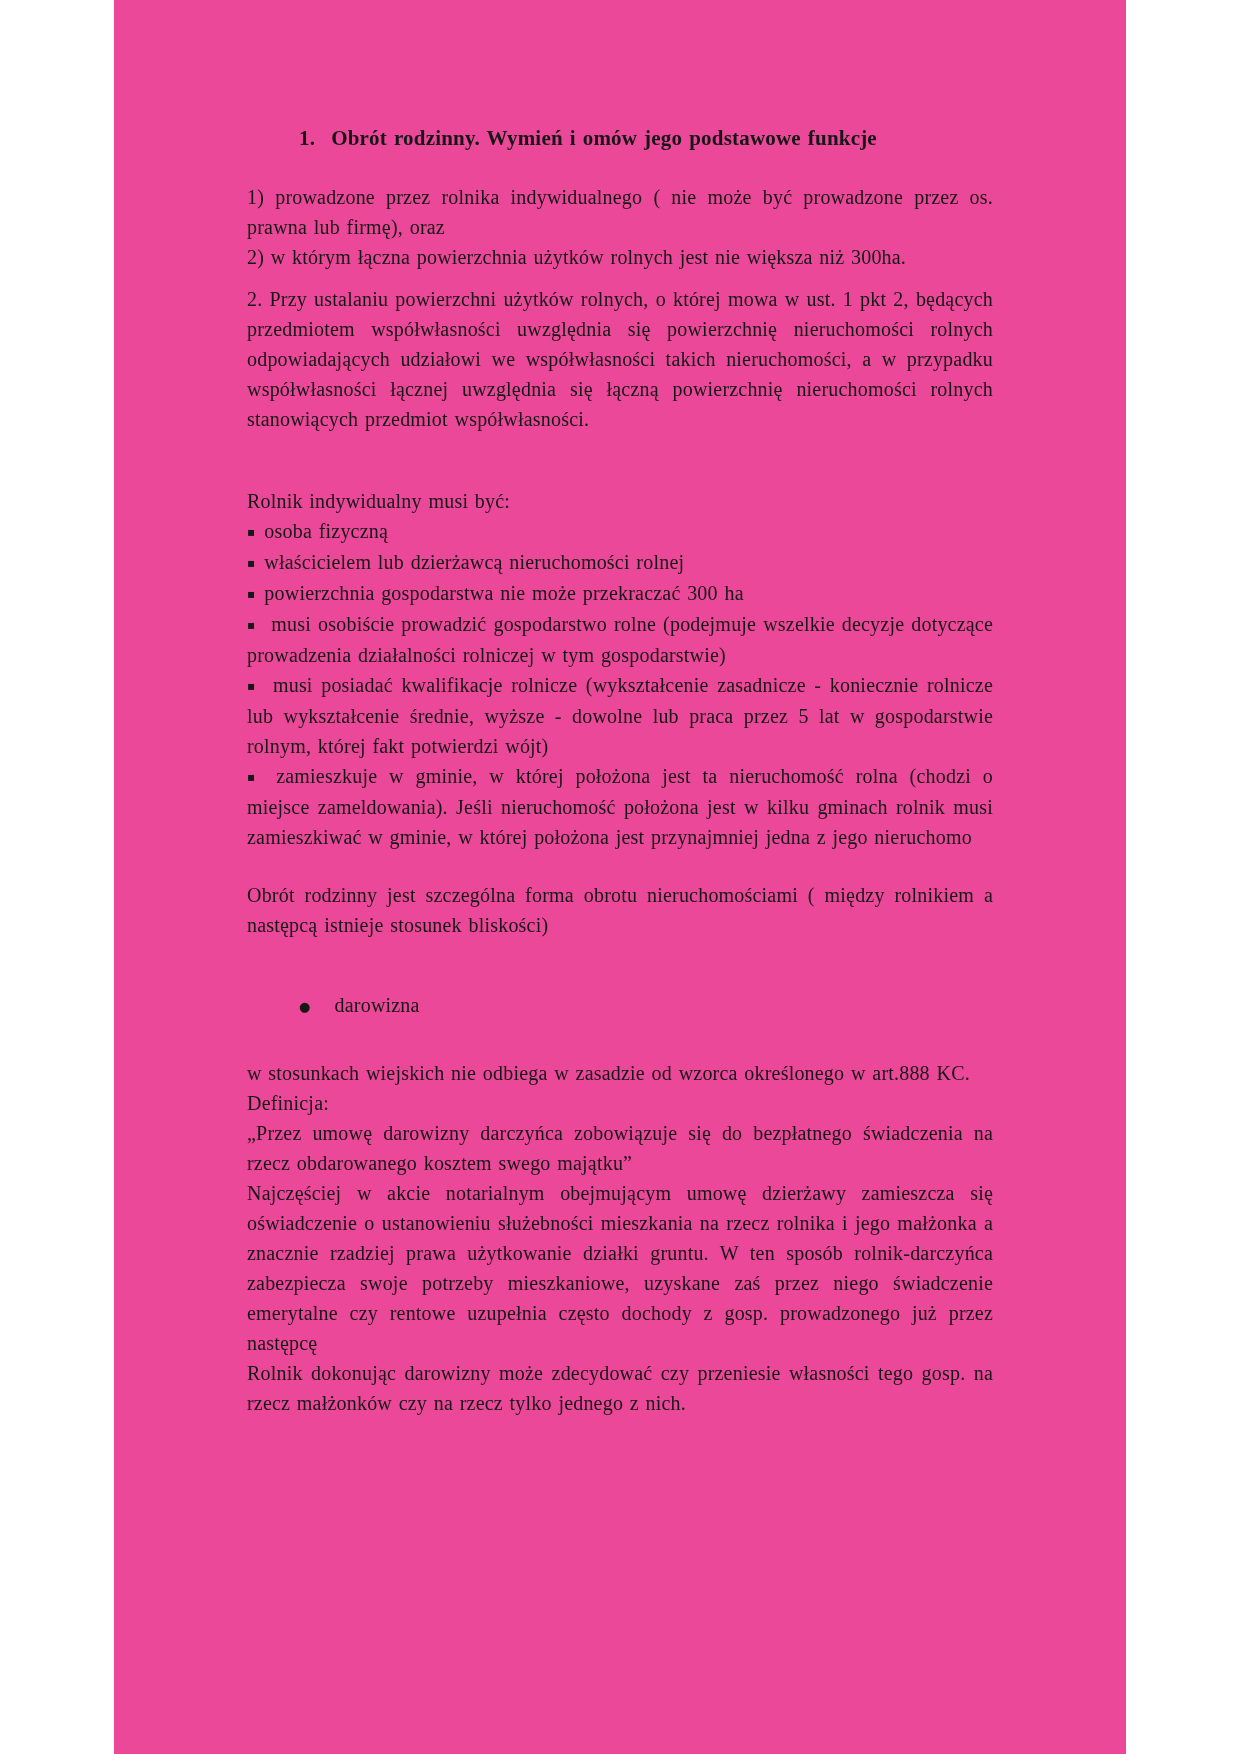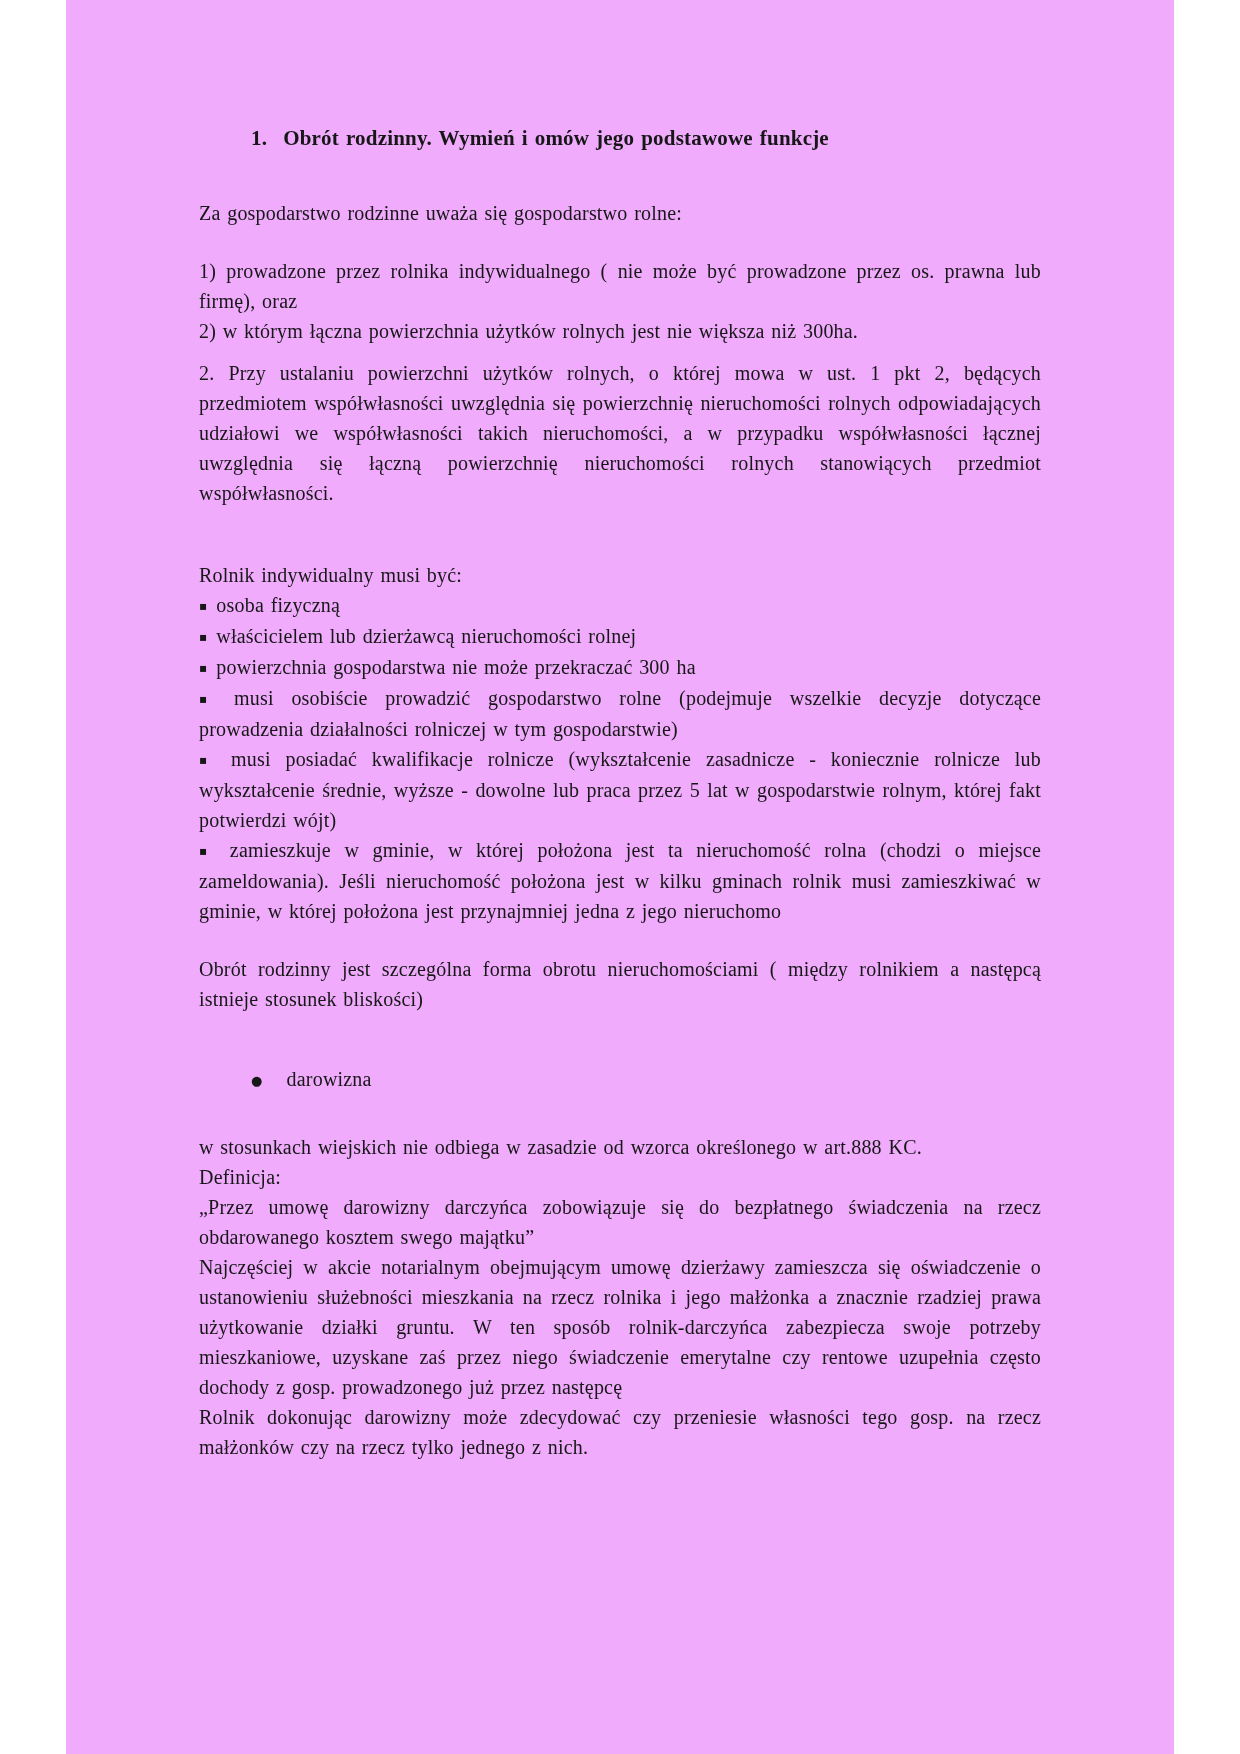--- a/index.html
+++ b/index.html
@@ -2,24 +2,24 @@
 <html lang="pl"><head>
 <meta charset="utf-8">
 <style>
   html, body {
     margin: 0;
     padding: 0;
     background: #ffffff;
   }
   .page {
     position: relative;
-    width: 1108px;
+    width: 1012px;
     height: 1754px;
     margin: 0 auto;
-    background: #f0abfc;
+    background: #ec4899;
     box-sizing: border-box;
     padding: 122px 133px 0 133px;
     font-family: "Liberation Serif", "DejaVu Serif", serif;
     font-size: 20px;
     line-height: 30px;
     letter-spacing: 0.2px;
     word-spacing: 1.5px;
     color: #171717;
     overflow: hidden;
   }
@@ -67,21 +67,20 @@
   .mt-64 { margin-top: 64px !important; }
 </style>
 </head>
 <body>
 
 <div class="page">
   <h1 class="heading">
     <span class="num">1.</span><span>Obrót rodzinny. Wymień i omów jego podstawowe funkcje</span>
   </h1>
   <div class="doc-body">
-      <p class="mt-44"><span>Za gospodarstwo rodzinne uważa się gospodarstwo rolne:</span></p>
       <p class="mt-28"><span>1) prowadzone przez rolnika indywidualnego ( nie może być prowadzone przez os. prawna lub firmę), oraz</span></p>
       <p class=""><span>2) w którym łączna powierzchnia użytków rolnych jest nie większa niż 300ha.</span></p>
       <p class="mt-12"><span>2. Przy ustalaniu powierzchni użytków rolnych, o której mowa w ust. 1 pkt 2, będących przedmiotem współwłasności uwzględnia się powierzchnię nieruchomości rolnych odpowiadających udziałowi we współwłasności takich nieruchomości, a w przypadku współwłasności łącznej uwzględnia się łączną powierzchnię nieruchomości rolnych stanowiących przedmiot współwłasności.</span></p>
       <p class="mt-52"><span class="u">Rolnik indywidualny</span><span> musi być:</span></p>
       <p class=""><span class="marker square">▪</span><span class="u">osoba fizyczną</span></p>
       <p class=""><span class="marker square">▪</span><span class="u">właścicielem lub dzierżawcą</span><span> nieruchomości rolnej</span></p>
       <p class=""><span class="marker square">▪</span><span class="u">powierzchnia</span><span> gospodarstwa nie może przekraczać </span><span class="u">300 ha</span></p>
       <p class=""><span class="marker square">▪</span><span> musi </span><span class="u">osobiście prowadzić gospodarstwo</span><span> rolne (podejmuje wszelkie decyzje dotyczące prowadzenia działalności rolniczej w tym gospodarstwie)</span></p>
       <p class=""><span class="marker square">▪</span><span> musi posiadać </span><span class="u">kwalifikacje rolnicze</span><span> (wykształcenie zasadnicze - koniecznie rolnicze lub wykształcenie średnie, wyższe - dowolne lub praca przez 5 lat w gospodarstwie rolnym, której fakt potwierdzi wójt)</span></p>
       <p class=""><span class="marker square">▪</span><span> </span><span class="u">zamieszkuje w gminie,</span><span> w której położona jest ta nieruchomość rolna (chodzi o miejsce zameldowania). Jeśli nieruchomość położona jest w kilku gminach rolnik musi zamieszkiwać w gminie, w której położona jest przynajmniej jedna z jego nieruchomo</span></p>

